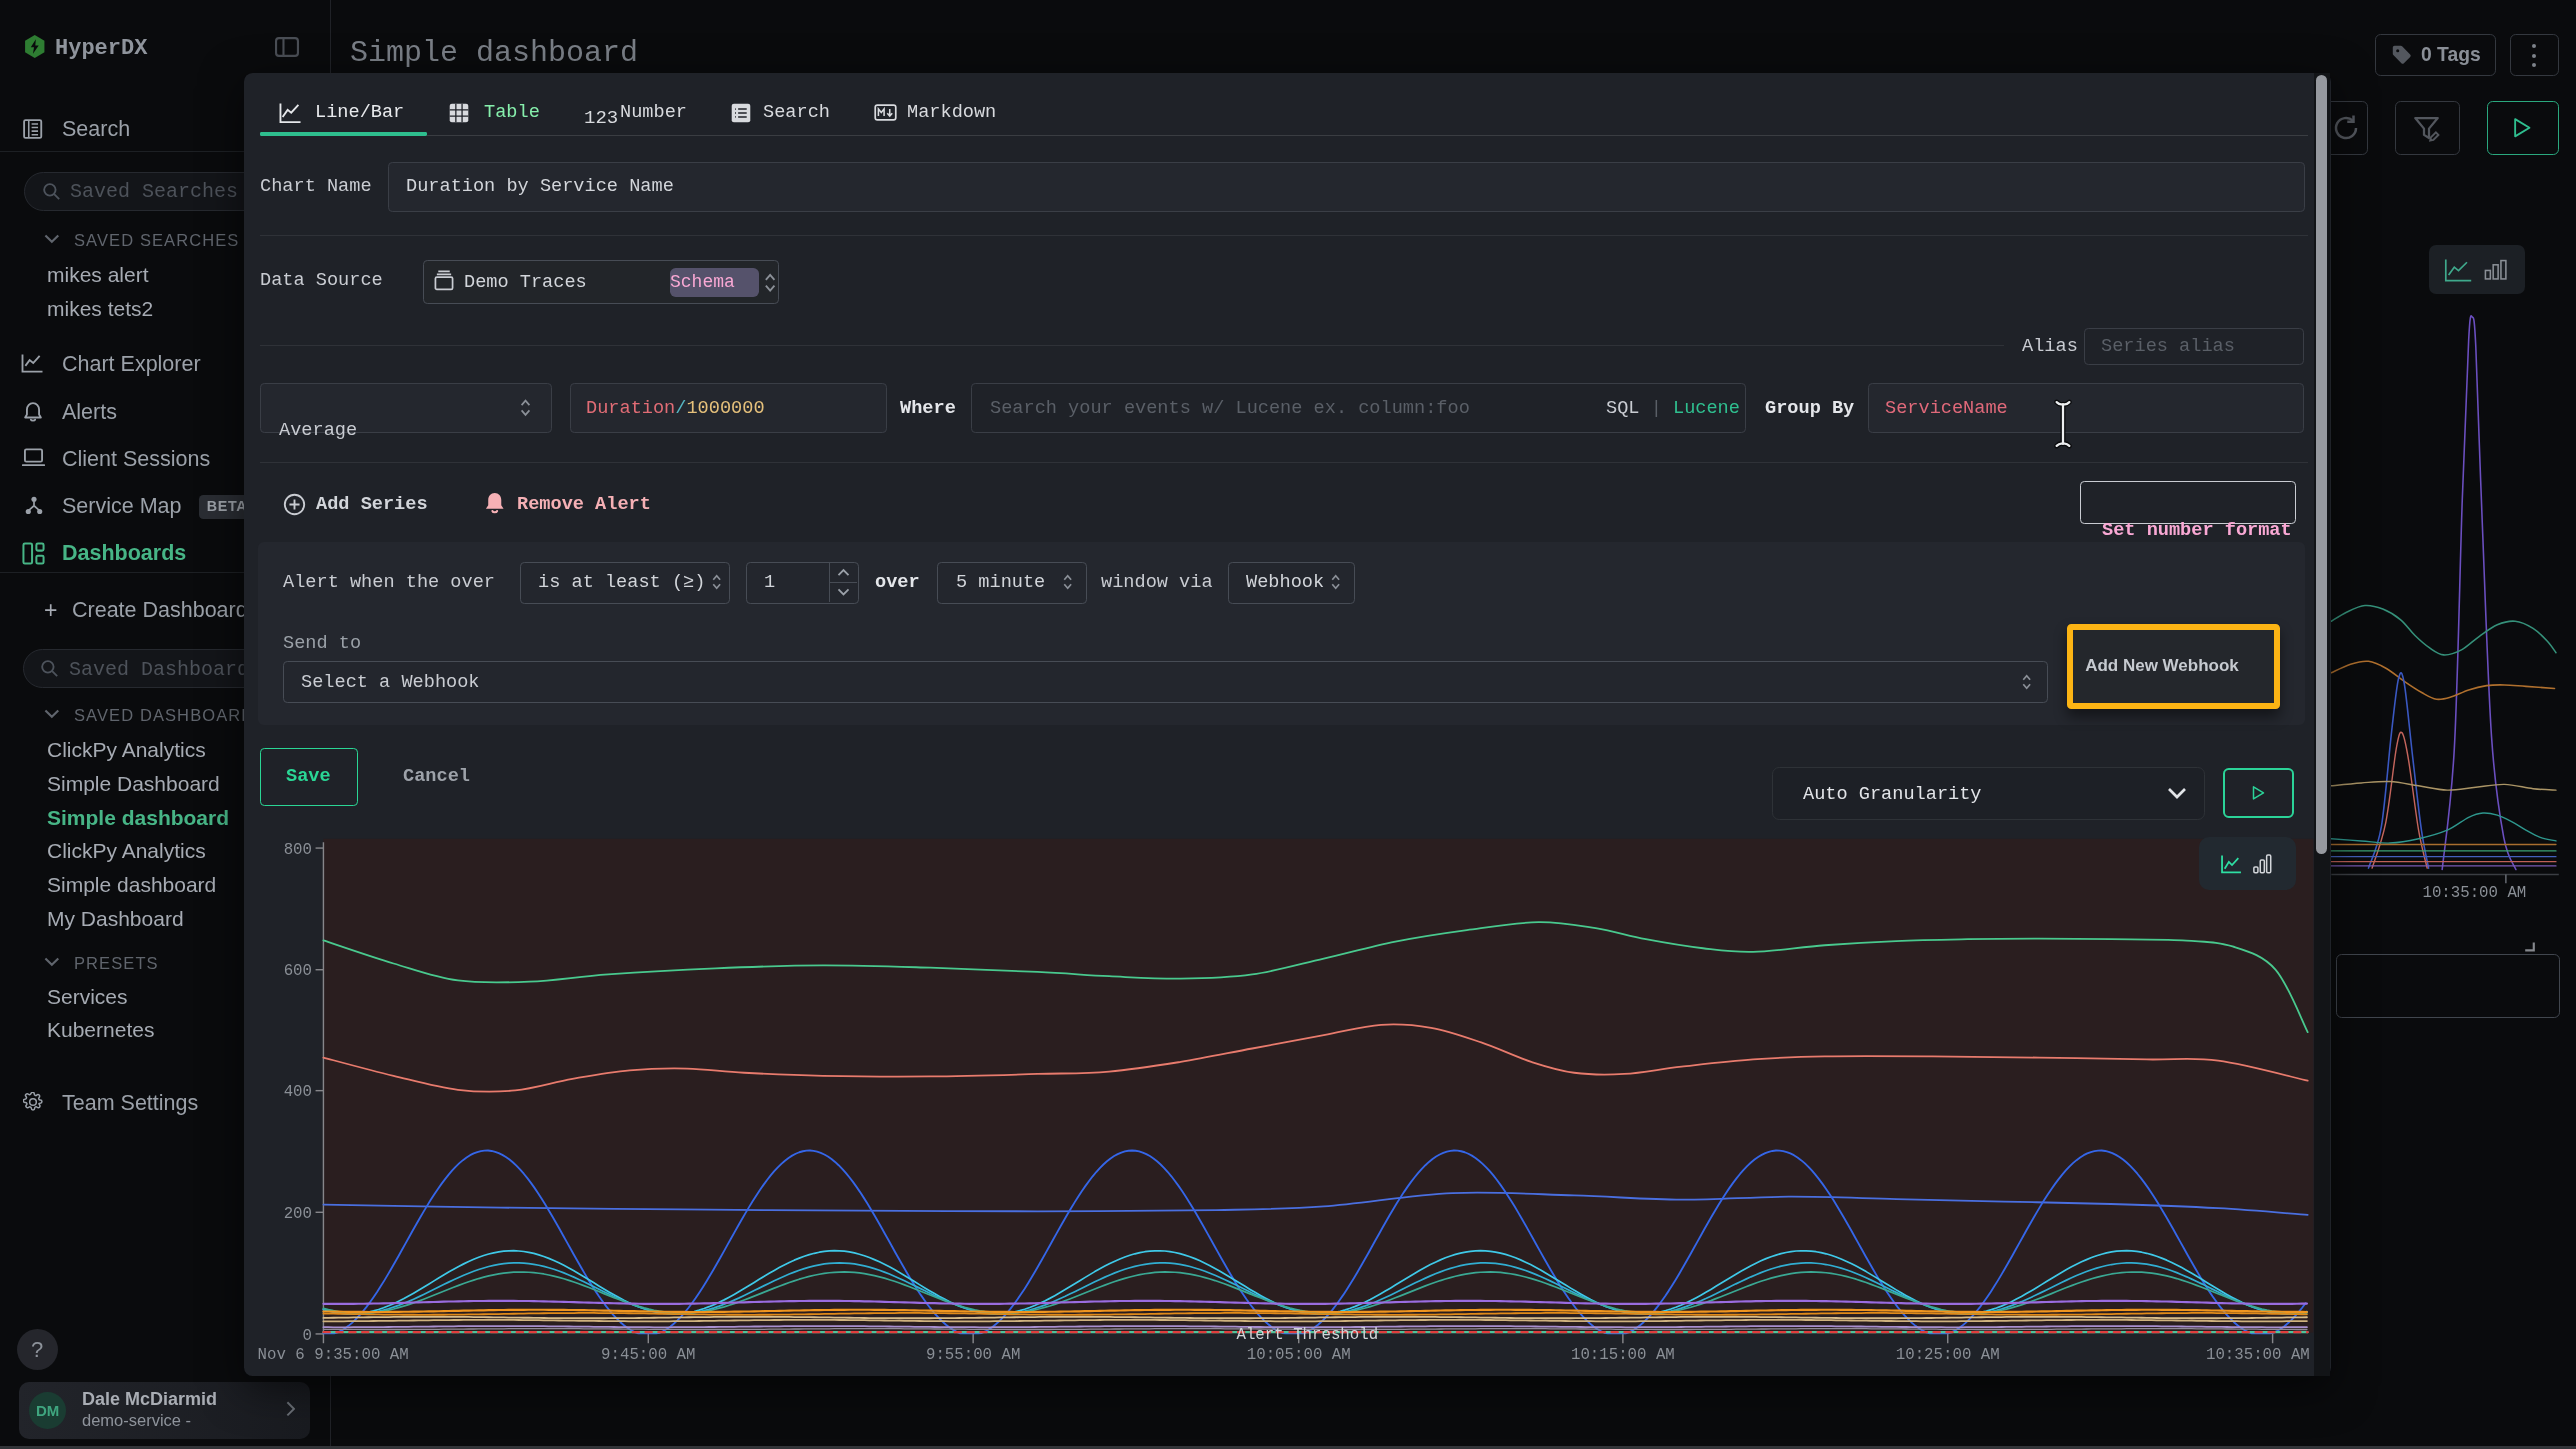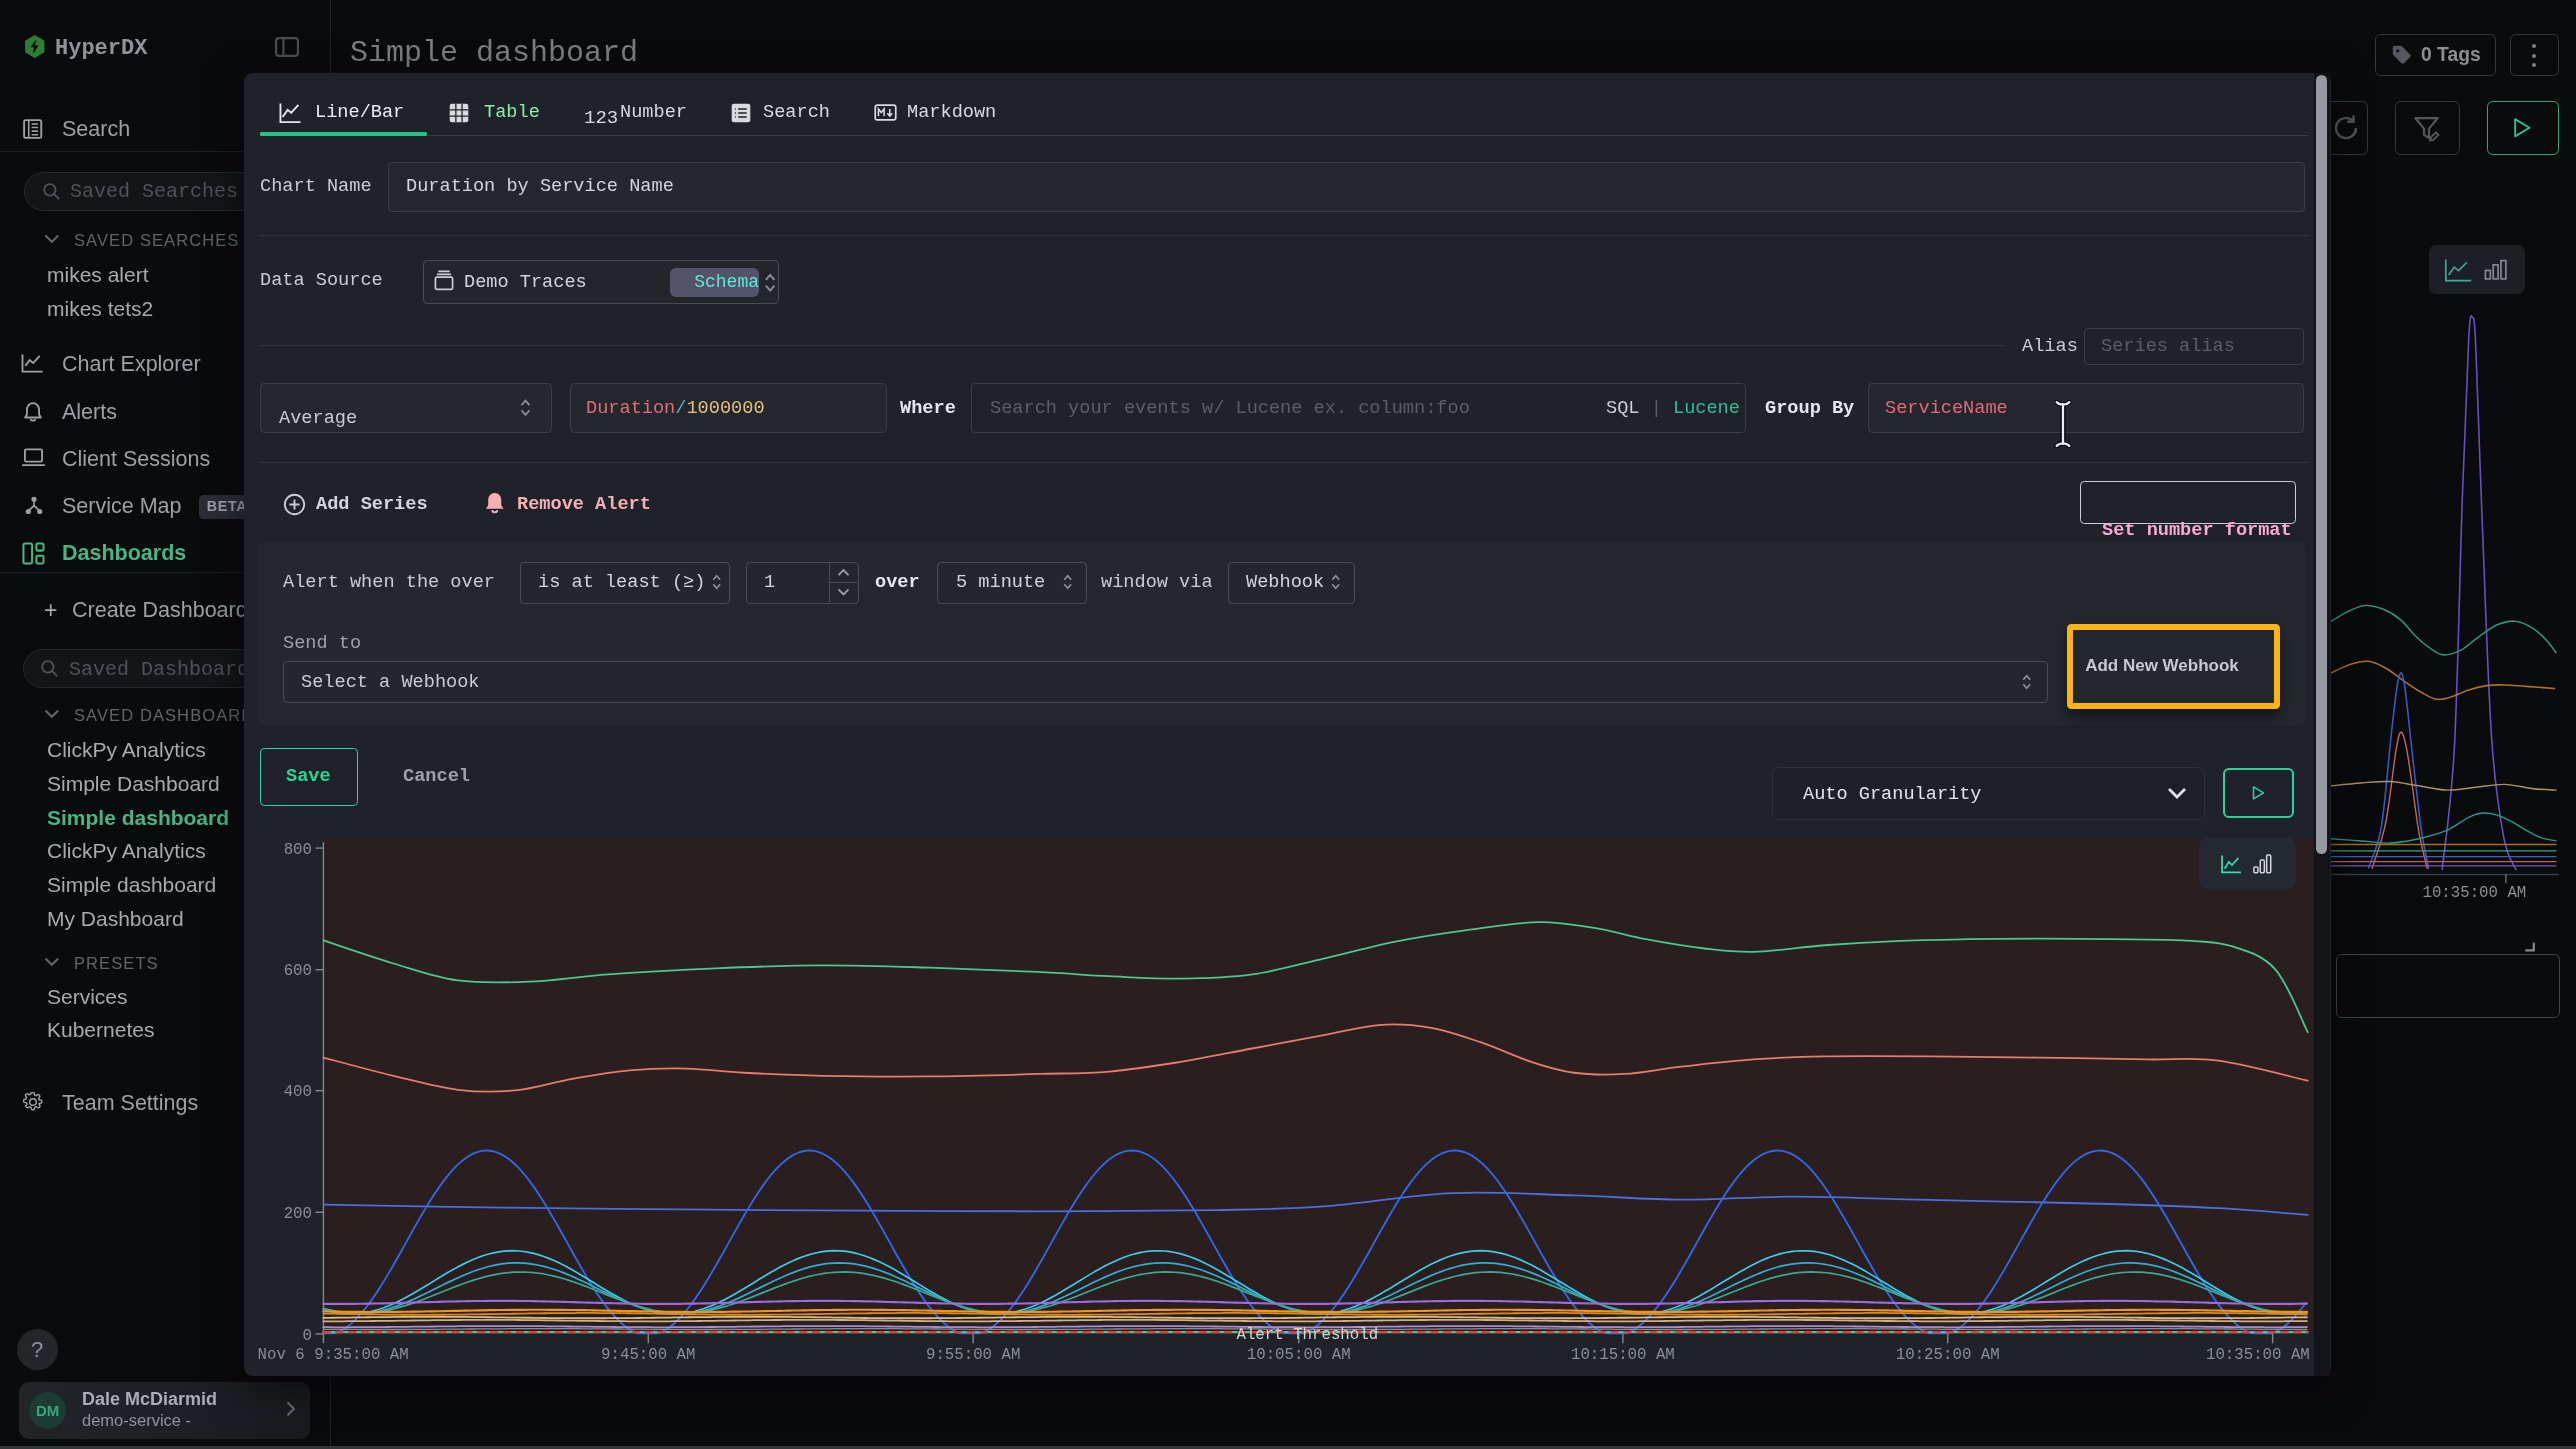--- a/index.html
+++ b/index.html
@@ -231,33 +231,33 @@
 <div class="lbl" style="left:406px;top:176px;color:#d2d5da">Duration by Service Name</div>
 <div class="divid" style="left:260px;top:235px;width:2048px"></div>
 
 <div class="lbl" style="left:260px;top:270px">Data Source</div>
 <div class="ctl" style="left:423px;top:260px;width:356px;height:44px;background:#222529"></div>
 <svg class="abs" style="left:434px;top:270px" width="20" height="21.5" viewBox="0 0 28 30">
 <rect x="2" y="10" width="24" height="17" rx="2" fill="none" stroke="#c9ccd2" stroke-width="2.4"></rect>
 <path d="M4 6 H24 M6 2 H22" stroke="#c9ccd2" stroke-width="2.4"></path>
 </svg>
 <div class="lbl" style="left:464px;top:272px;color:#d2d5da">Demo Traces</div>
-<div class="abs mono" style="left:670px;top:268px;width:89px;height:29px;background:#55526b;border-radius:5.7px;color:#5eead4;font-size:18px;text-align:right;line-height:29px">Schema</div>
+<div class="abs mono" style="left:670px;top:268px;width:89px;height:29px;background:#55526b;border-radius:5.7px;color:#f9a8d4;font-size:18px;text-align:left;line-height:29px">Schema</div>
 <svg class="abs" style="left:763px;top:272px" width="14.3" height="21.5" viewBox="0 0 20 30">
 <path d="M4 11 L10 4 L16 11" fill="none" stroke="#8b9098" stroke-width="2.6"></path>
 <path d="M4 19 L10 26 L16 19" fill="none" stroke="#8b9098" stroke-width="2.6"></path>
 </svg>
 <div class="divid" style="left:260px;top:345px;width:1744px"></div>
 
 <div class="lbl" style="left:2022px;top:336px">Alias</div>
 <div class="inp" style="left:2084px;top:328px;width:220px;height:37px;background:#1f2228"></div>
 <div class="abs mono" style="left:2101px;top:336px;font-size:18.6px;color:#5a5f67">Series alias</div>
 
 <div class="ctl" style="left:260px;top:383px;width:292px;height:50px;background:#24272e;border-color:#3a3e46"></div>
-<div class="lbl" style="left:279px;top:408px">Average</div>
+<div class="lbl" style="left:279px;top:420px">Average</div>
 <svg class="abs" style="left:519px;top:397px" width="13" height="21.5" viewBox="0 0 20 30">
 <path d="M4 11 L10 4 L16 11" fill="none" stroke="#8b9098" stroke-width="2.6"></path>
 <path d="M4 19 L10 26 L16 19" fill="none" stroke="#8b9098" stroke-width="2.6"></path>
 </svg>
 <div class="inp" style="left:570px;top:383px;width:317px;height:50px"></div>
 <div class="lbl" style="left:586px;top:398px"><span style="color:#e06c75">Duration</span><span style="color:#56b6c2">/</span><span style="color:#e5c07b">1000000</span></div>
 <div class="lbl" style="left:900px;top:398px;font-weight:bold;color:#e4e6ea">Where</div>
 <div class="inp" style="left:971px;top:383px;width:775px;height:50px;background:#1f2228"></div>
 <div class="abs mono" style="left:990px;top:398px;font-size:18.6px;color:#5a5f67">Search your events w/ Lucene ex. column:foo</div>
 <div class="lbl" style="left:1606px;top:398px"><span style="color:#c9ccd2">SQL</span><span style="color:#5a5f67"> | </span><span style="color:#2fbf8f">Lucene</span></div>

